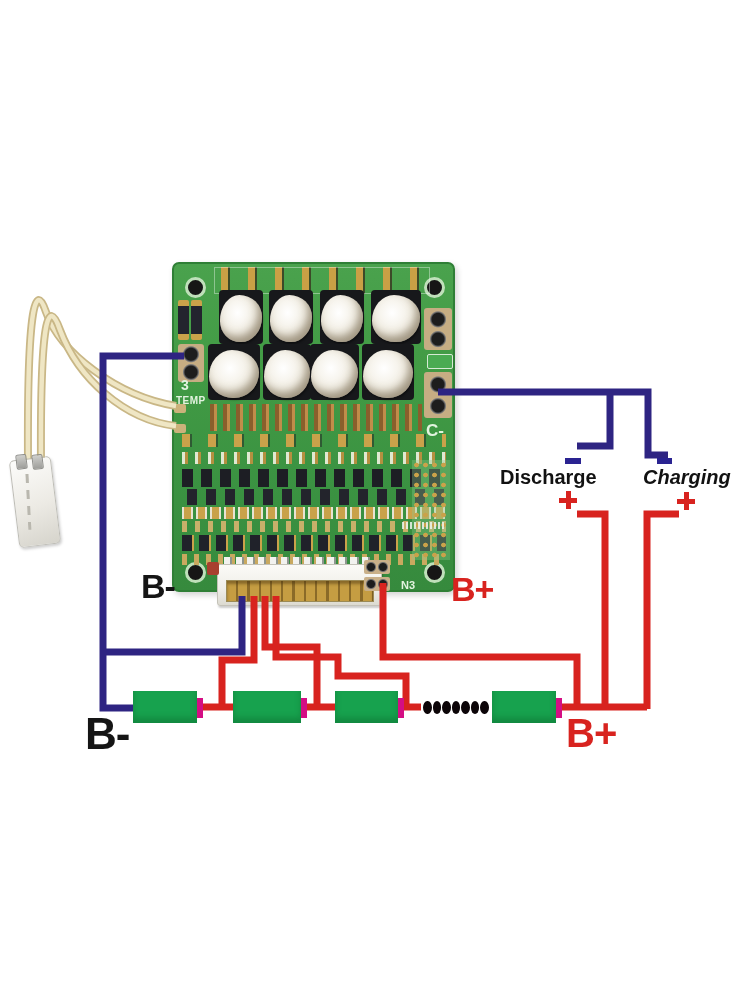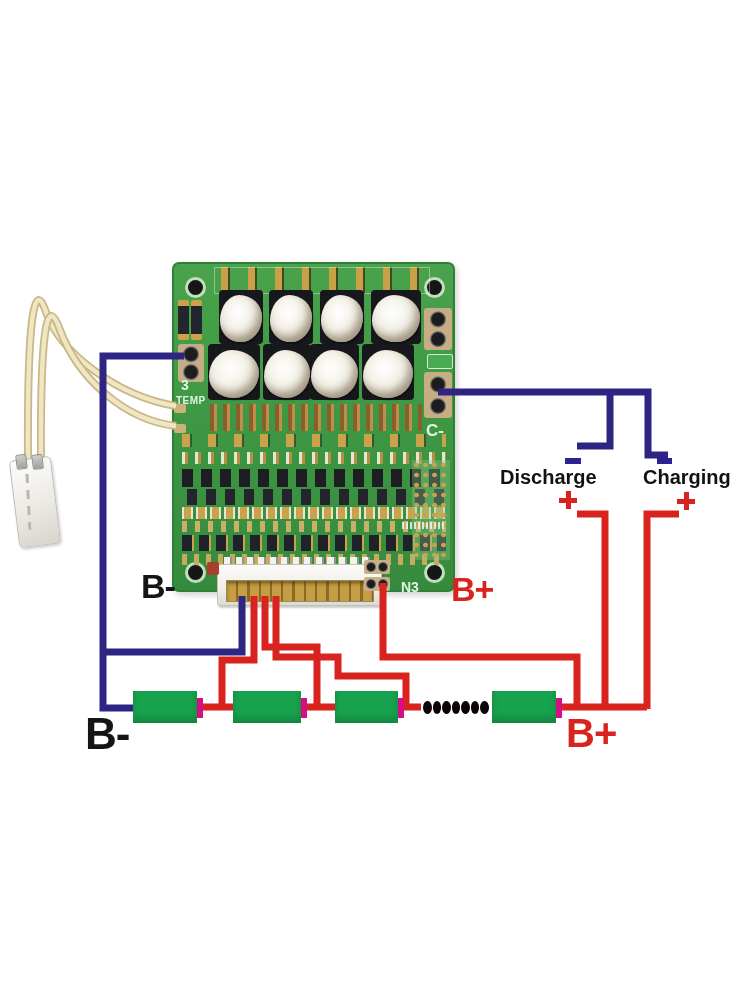--- a/index.html
+++ b/index.html
@@ -134,21 +134,21 @@
     <div class="abs pad padholesV" style="left:250px;top:108px;width:28px;height:46px;"></div>
     <div class="abs silk" style="left:252px;top:158px;font-size:17px;">C-</div>
 
     <div class="abs pintops"></div>
     <div class="abs connector">
       <div class="abs goldslot"></div>
     </div>
     <div class="abs holes2x2" style="left:190px;top:296px;"></div>
     <div class="abs holes2x2" style="left:190px;top:313px;"></div>
     <div class="abs redpart"></div>
-    <div class="abs silk" style="left:227px;top:316px;font-size:14px;">N3</div>
+    <div class="abs silk" style="left:227px;top:316px;font-size:11px;">N3</div>
   </div>
 
   <svg class="wires" width="750" height="1000" viewBox="0 0 750 1000">
 
     <path d="M176,406 C116,396 60,352 46,312 C36,282 27,300 28,462" stroke-width="8" stroke="#c9b786"></path>
     <path d="M176,406 C116,396 60,352 46,312 C36,282 27,300 28,462" stroke-width="4.5" stroke="#efe6c4"></path>
     <path d="M176,426 C124,420 78,378 60,330 C48,296 40,318 41,466" stroke-width="8" stroke="#c9b786"></path>
     <path d="M176,426 C124,420 78,378 60,330 C48,296 40,318 41,466" stroke-width="4.5" stroke="#efe6c4"></path>
 
     <polyline points="184,356 103,356 103,708 136,708" stroke-width="7" stroke="#2e2482"></polyline>
@@ -195,19 +195,19 @@
       <span class="dot"></span>
       <span class="dot"></span>
     </div>
 
   <div class="biglbl" style="left:141px;top:569px;font-size:34px;">B-</div>
   <div class="biglbl redlbl" style="left:451px;top:572px;font-size:34px;">B+</div>
   <div class="biglbl" style="left:85px;top:712px;font-size:44px;">B-</div>
   <div class="biglbl redlbl" style="left:566px;top:713px;font-size:40px;">B+</div>
 
   <div class="termlbl" style="left:500px;top:467px;">Discharge</div>
-  <div class="termlbl" style="left:643px;top:467px;">Charging</div>
+  <div class="termlbl" style="left:643px;top:467px;font-style:italic;">Charging</div>
   <div class="minusbar" style="left:565px;top:458px;width:16px;"></div>
   <div class="minusbar" style="left:657px;top:458px;width:15px;"></div>
   <div class="plus" style="left:559px;top:491px;"></div>
   <div class="plus" style="left:677px;top:492px;"></div>
 
 </div>
 
 </body></html>

